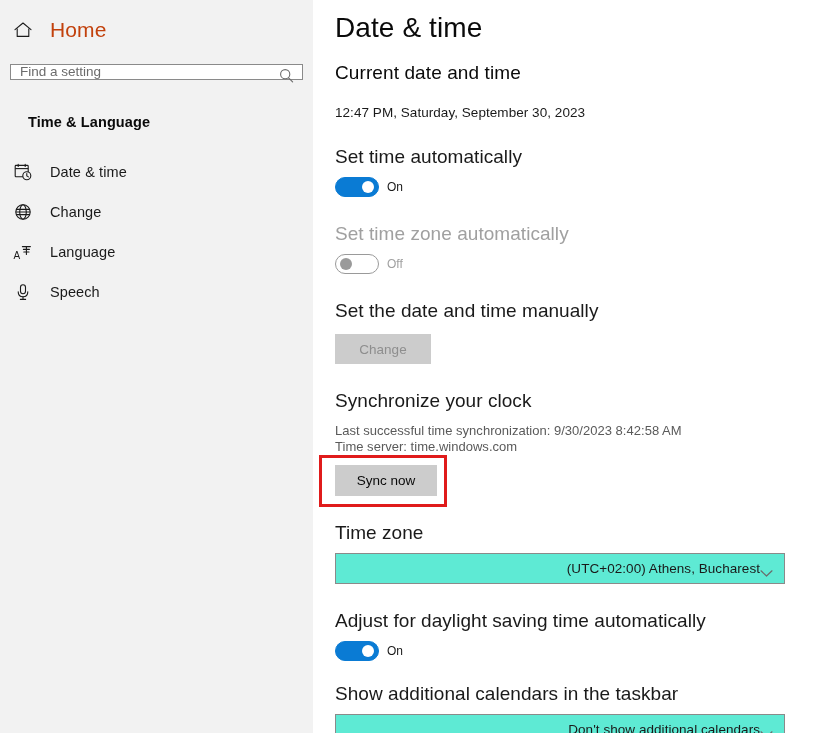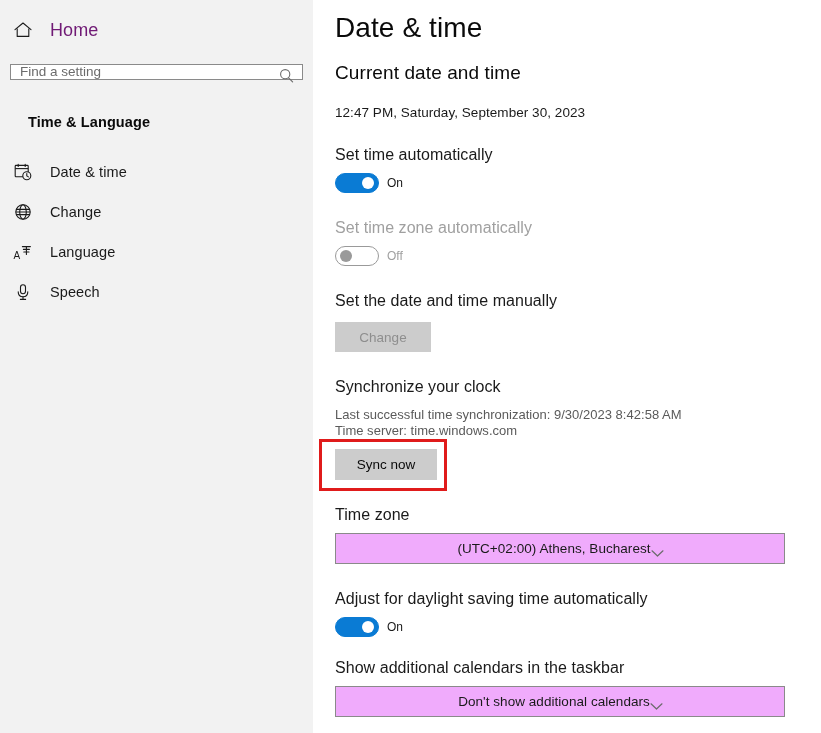--- a/index.html
+++ b/index.html
@@ -41,22 +41,22 @@
   }
   .home-icon {
     width: 22px;
     height: 22px;
     display: flex;
     align-items: center;
     justify-content: center;
     margin-right: 16px;
   }
   .home-label {
-    font-size: 18px;
-    color: #701a75;
+    font-size: 21px;
+    color: #c2410c;
     letter-spacing: 0.1px;
   }
 
   .search-wrap {
     margin: 12px 10px 0 10px;
     height: 28px;
     position: relative;
   }
   .search-box {
     width: 100%;
@@ -143,21 +143,21 @@
   }
 
   .current-datetime {
     font-size: 13.5px;
     color: #1a1a1a;
     margin-top: 21px;
     letter-spacing: 0.05px;
   }
 
   .field-label {
-    font-size: 16px;
+    font-size: 19px;
     color: #1a1a1a;
     margin-top: 26px;
     letter-spacing: 0.05px;
   }
   .field-label.disabled {
     color: #a0a0a0;
   }
   .field-label.tight {
     margin-top: 22px;
   }
@@ -262,24 +262,24 @@
     margin-top: 11px;
   }
 
   
   .dropdown {
     margin-top: 9px;
     width: 450px;
     height: 31px;
     box-sizing: border-box;
     border: 1px solid #8a8a8a;
-    background: #f0abfc;
-    display: flex;
-    align-items: center;
-    justify-content: center;
+    background: #5eead4;
+    display: flex;
+    align-items: center;
+    justify-content: flex-end;
     padding: 0 11px 0 12px;
     cursor: default;
   }
   .dropdown-value {
     font-size: 13.5px;
     color: #1a1a1a;
     letter-spacing: 0.05px;
   }
   .chev {
     width: 13px;

